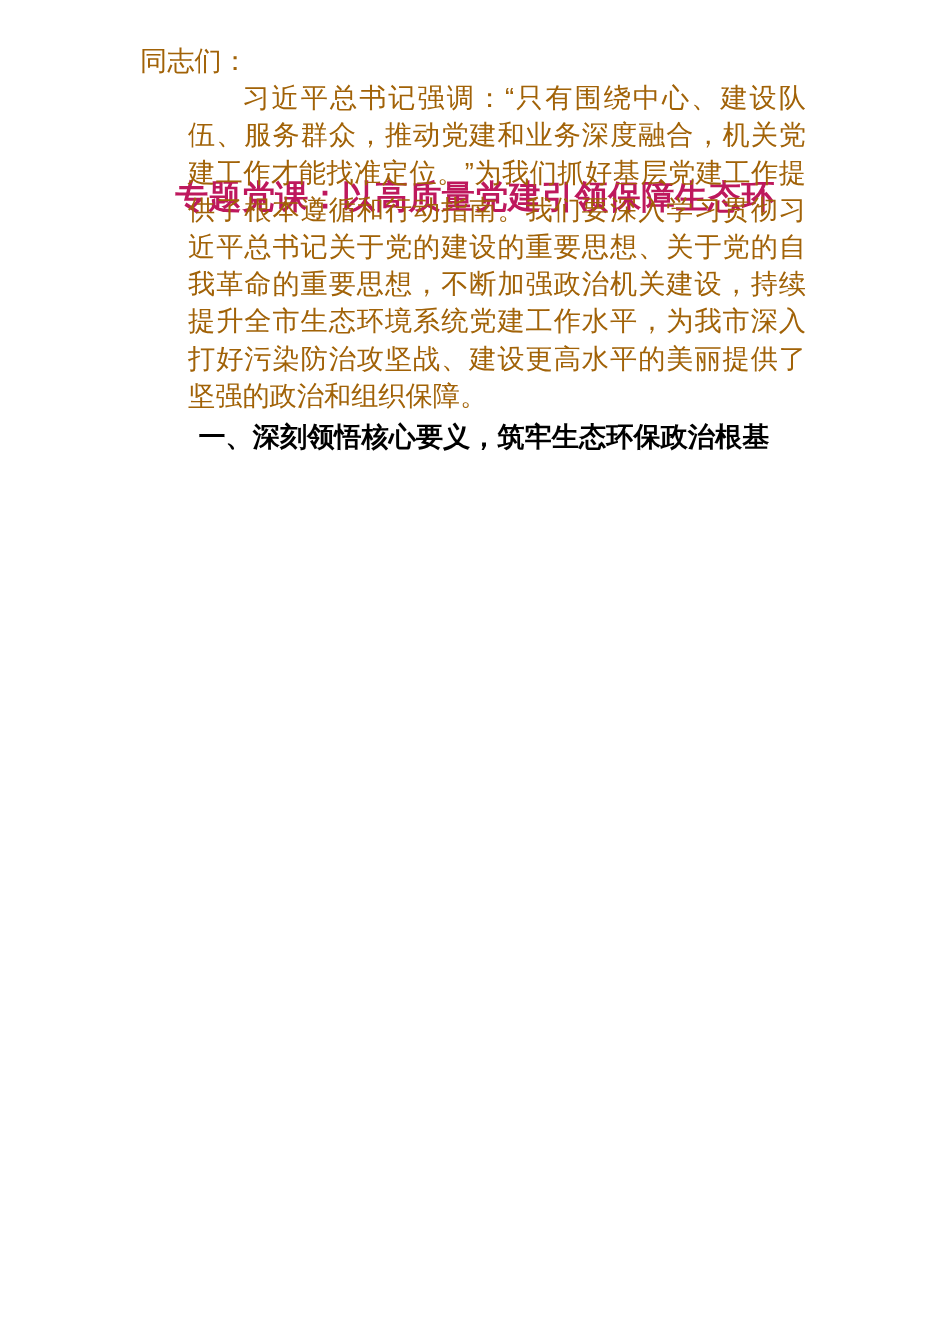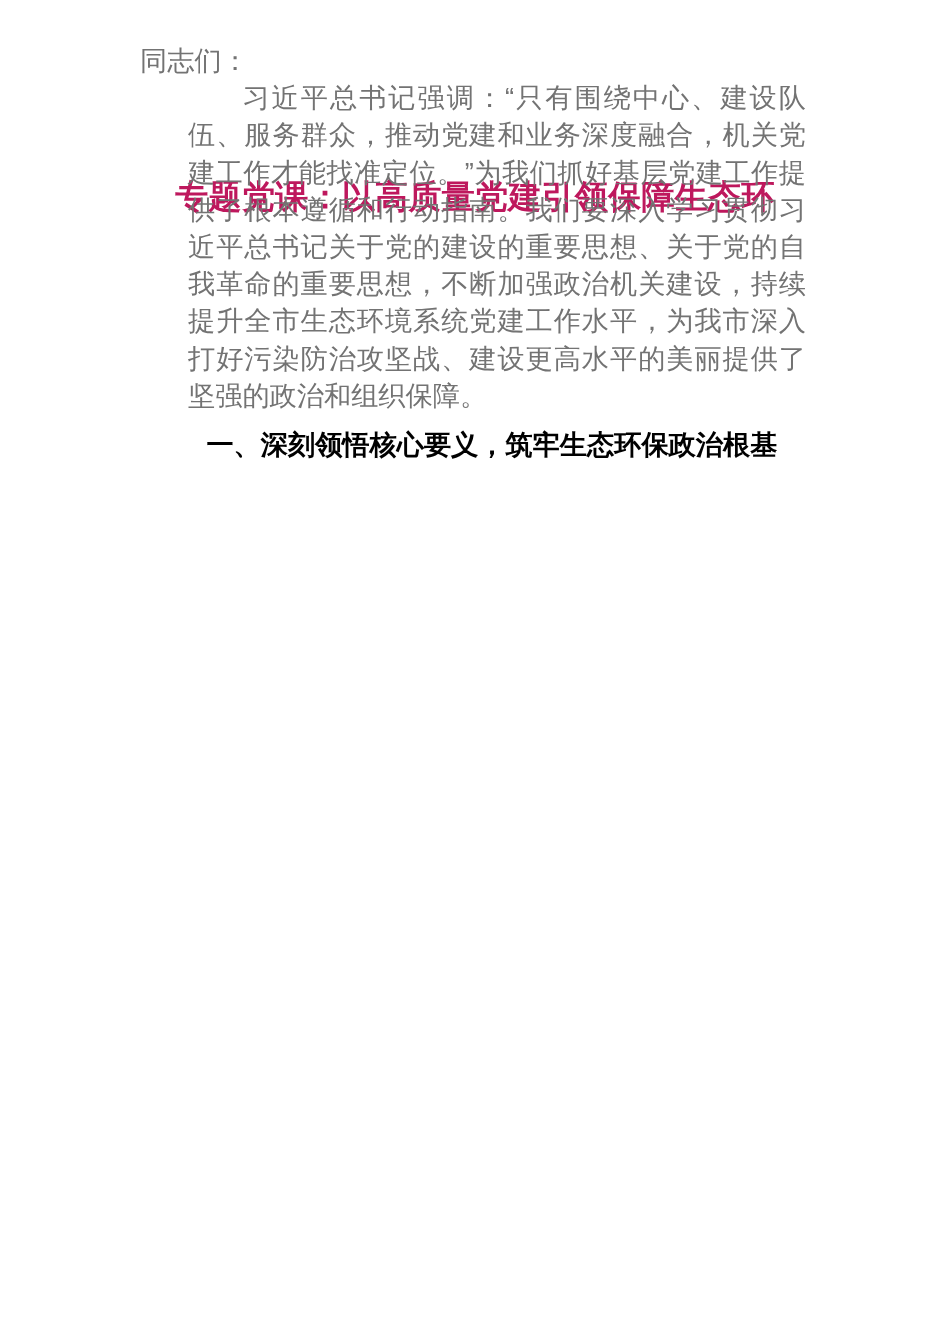--- a/index.html
+++ b/index.html
@@ -41,29 +41,29 @@
   .body-block {
     margin-top: 42px;
   }
   p.para {
     margin: 0;
     font-size: 27.2px;
     line-height: 37.2px;
     text-align: justify;
     text-justify: inter-ideograph;
     letter-spacing: 0px;
-    color: #737373;
+    color: #a16207;
     font-weight: normal;
   }
   p.indent {
     text-indent: 2em;
     margin-left: 48px;
   }
   p.heading {
-    margin: 12px;
+    margin: 4px;
     font-size: 27.2px;
     line-height: 37.2px;
     font-weight: bold;
     text-indent: 2em;
     text-align: left;
     color: #000000;
   }
 </style>
 </head>
 <body>

